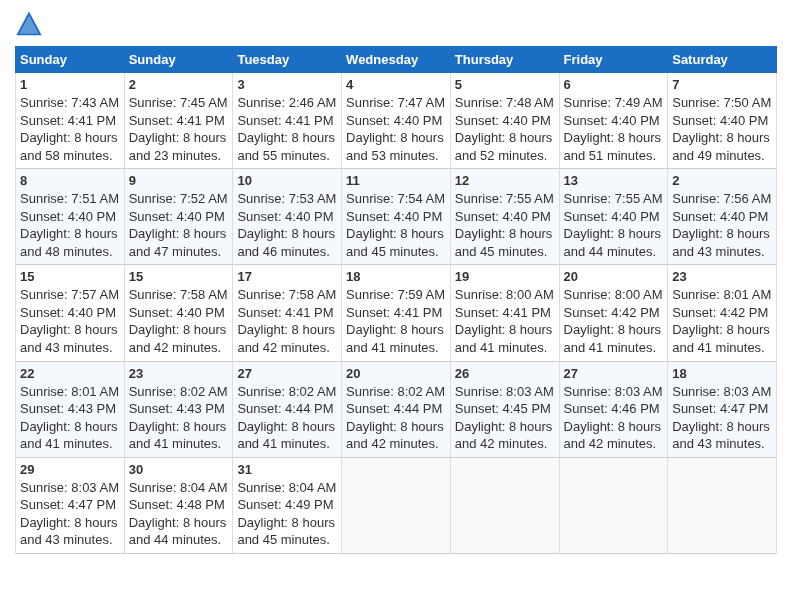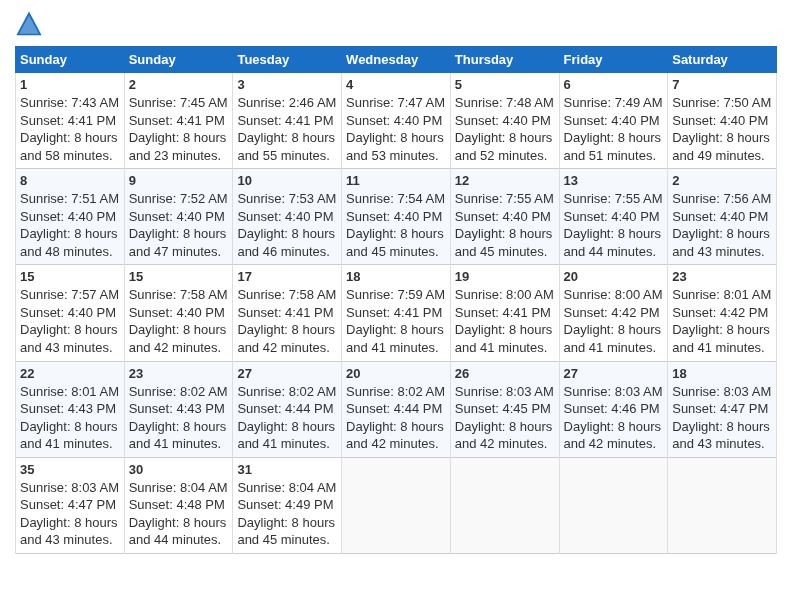--- a/index.html
+++ b/index.html
@@ -366,21 +366,21 @@
           <span class="day-num">18</span>
           <div class="cell-content">
             <span>Sunrise: 8:03 AM</span><br>
             <span>Sunset: 4:47 PM</span><br>
             <span>Daylight: 8 hours and 43 minutes.</span>
           </div>
         </td>
         </tr>
         <tr>
           <td>
-          <span class="day-num">35</span>
+          <span class="day-num">29</span>
           <div class="cell-content">
             <span>Sunrise: 8:03 AM</span><br>
             <span>Sunset: 4:47 PM</span><br>
             <span>Daylight: 8 hours and 43 minutes.</span>
           </div>
         </td>
           <td>
           <span class="day-num">30</span>
           <div class="cell-content">
             <span>Sunrise: 8:04 AM</span><br>

